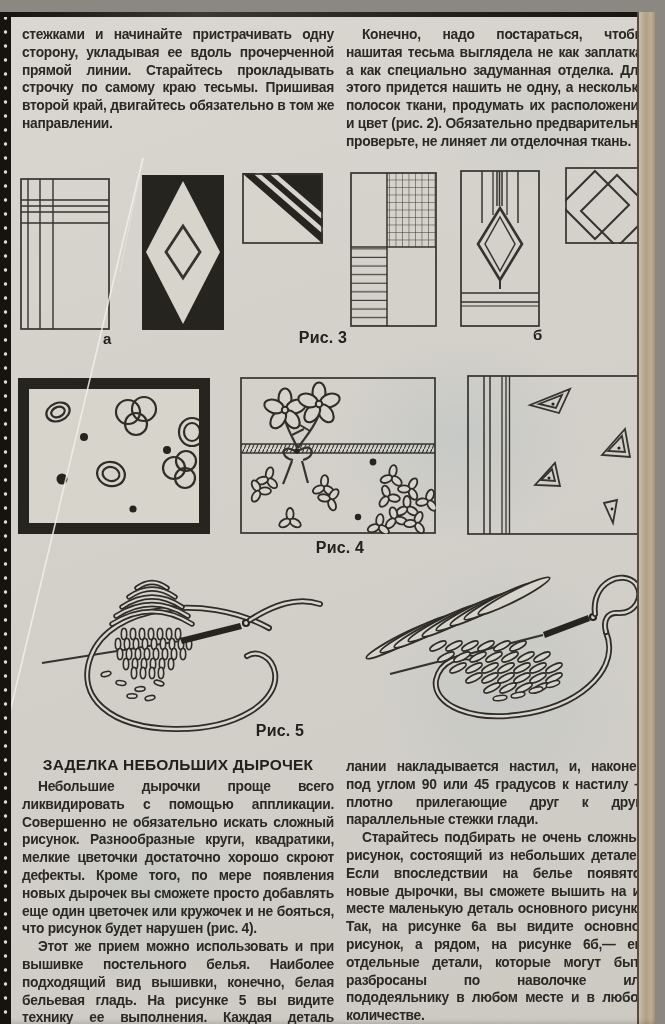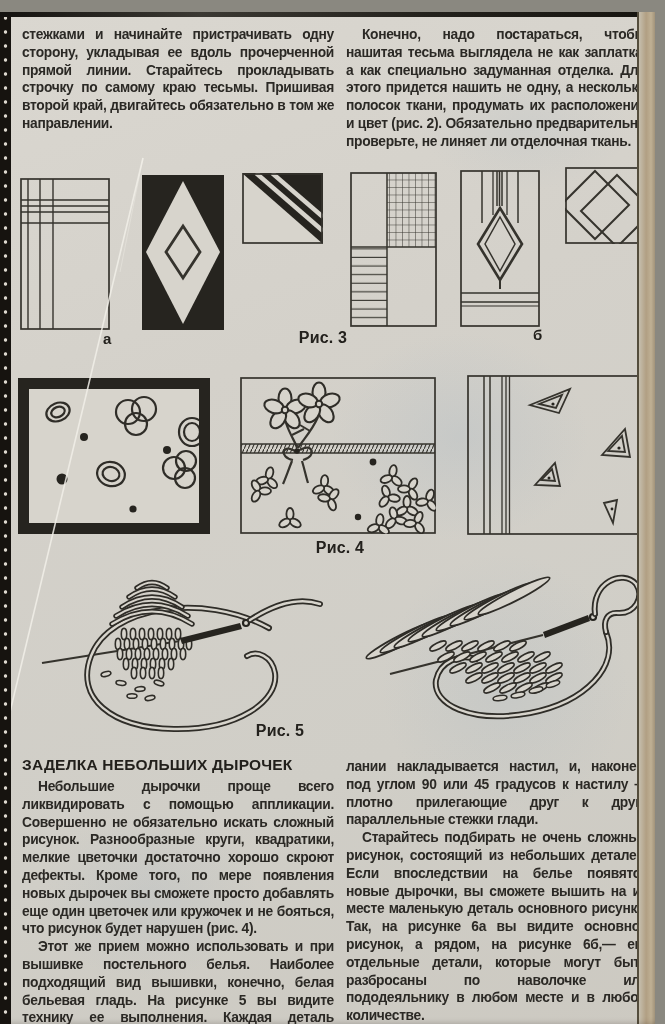--- a/index.html
+++ b/index.html
@@ -11,21 +11,21 @@
   }
   .stain{position:absolute;border-radius:50%;pointer-events:none;}
   .txt{position:absolute;font-size:13.8px;line-height:17.8px;font-weight:700;
        color:#2b2925;text-align:justify;letter-spacing:-0.3px;}
   .txt p{margin:0;text-indent:16px;}
   .txt p.noind{text-indent:0;}
   .caption{position:absolute;font-weight:700;font-size:16px;color:#23211d;
            letter-spacing:0.2px;text-align:center;}
   .figlabel{position:absolute;font-weight:700;font-size:15px;color:#23211d;}
   .heading{position:absolute;font-weight:700;font-size:15.5px;color:#211f1b;
-           text-align:left;letter-spacing:0.2px;}
+           text-align:center;letter-spacing:0.2px;}
   .fig{position:absolute;}
   .ln{stroke:#35332d;fill:none;}
   .box{stroke:#35332d;stroke-width:1.7;fill:none;}
   .blk{fill:#26241f;}
   .tubeD{fill:none;stroke:#2f2d28;stroke-width:6;stroke-linecap:round;}
   .tubeL{fill:none;stroke:#d7d4cc;stroke-width:2.4;stroke-linecap:round;}
   .arcD{fill:none;stroke:#2f2d28;stroke-width:5.4;stroke-linecap:round;}
   .arcL{fill:none;stroke:#d7d4cc;stroke-width:2.1;stroke-linecap:round;}
   .film{position:absolute;left:0;top:0;width:11px;height:1024px;background-color:#16130f;
         background-image:radial-gradient(circle at 5.5px 6px,#ddd8cf 1.3px,rgba(0,0,0,0) 2.1px);

